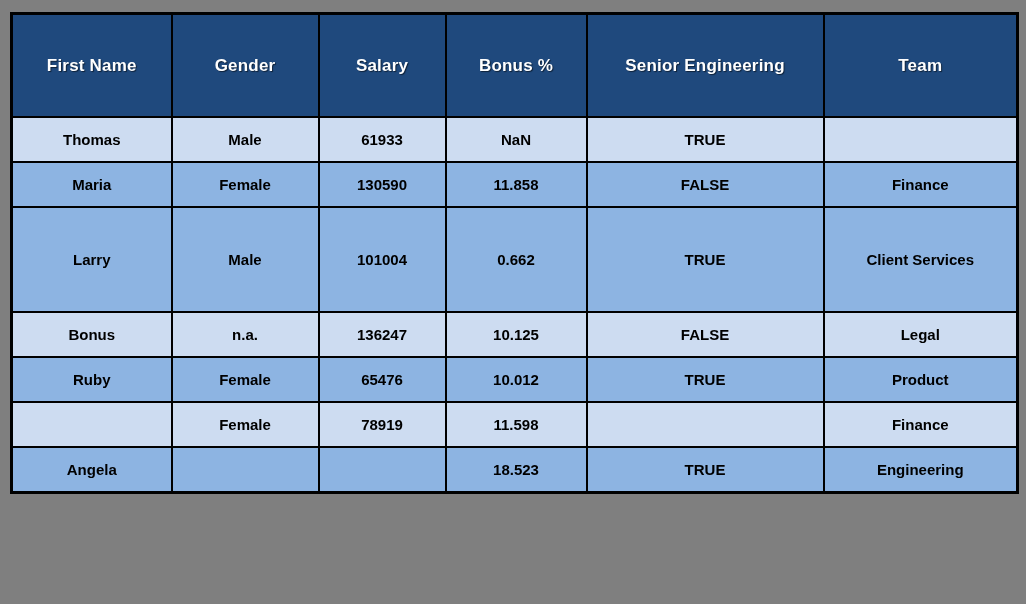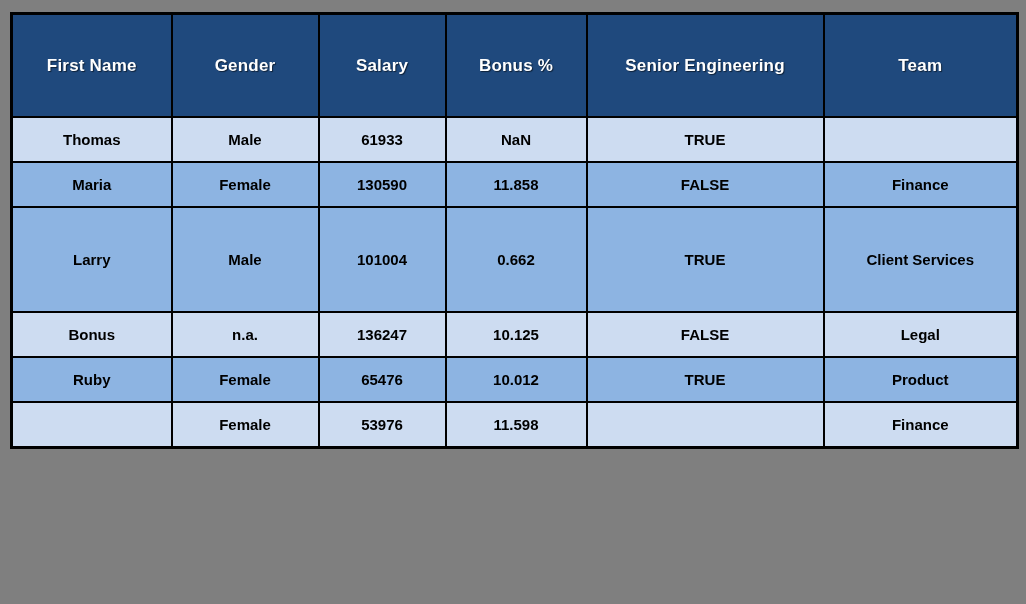--- a/index.html
+++ b/index.html
@@ -124,20 +124,28 @@
         <td class="cell">Ruby</td>
         <td class="cell">Female</td>
         <td class="cell">65476</td>
         <td class="cell">10.012</td>
         <td class="cell">TRUE</td>
         <td class="cell">Product</td>
       </tr>
       <tr class="row shade-light">
         <td class="cell"></td>
         <td class="cell">Female</td>
-        <td class="cell">53976</td>
+        <td class="cell">78919</td>
         <td class="cell">11.598</td>
         <td class="cell"></td>
         <td class="cell">Finance</td>
+      </tr>
+      <tr class="row shade-medium">
+        <td class="cell">Angela</td>
+        <td class="cell"></td>
+        <td class="cell"></td>
+        <td class="cell">18.523</td>
+        <td class="cell">TRUE</td>
+        <td class="cell">Engineering</td>
       </tr>
     </tbody>
   </table>
 </div>
 
 </body></html>

